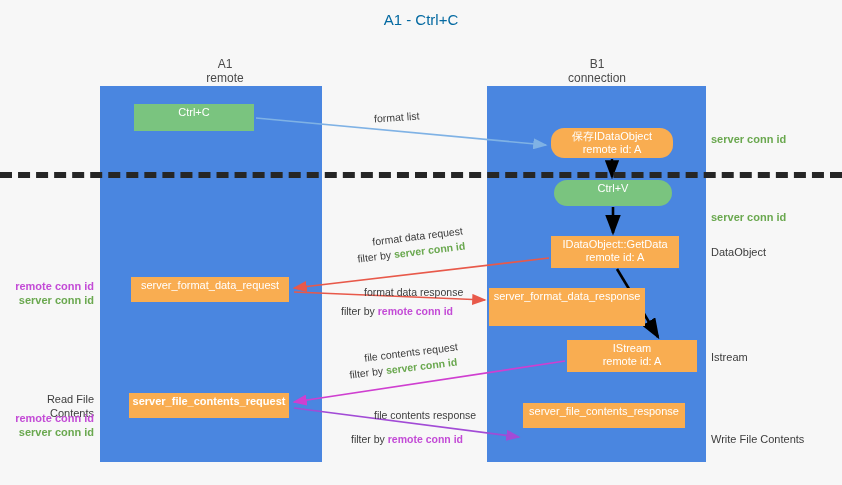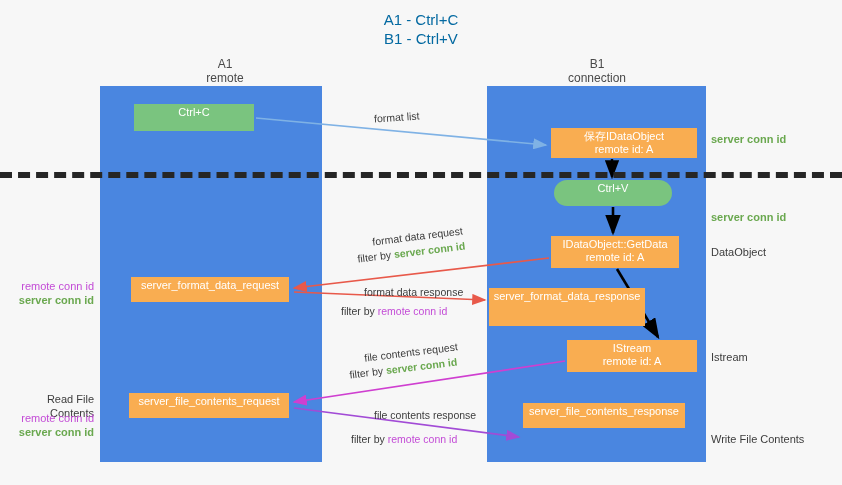--- a/index.html
+++ b/index.html
@@ -68,37 +68,37 @@
     flex-direction: column;
     align-items: center;
     justify-content: flex-start;
     padding: 2px 4px;
   }
   .node.green { background: #7ac47f; }
   .node.orange { background: #f9ad51; }
   .node .l2 { display: block; }
 
   #node-ctrlc   { left: 134px; top: 104px; width: 120px; height: 27px; }
-  #node-save    { left: 551px; top: 128px; width: 146px; height: 30px; }
+  #node-save    { left: 551px; top: 128px; width: 122px; height: 30px; border-radius: 13px; }
   #node-ctrlv   { left: 554px; top: 180px; width: 118px; height: 26px; border-radius: 13px; }
   #node-getdata { left: 551px; top: 236px; width: 128px; height: 32px; }
   #node-istream { left: 567px; top: 340px; width: 130px; height: 32px; }
 
   #node-fmt-req  { left: 131px; top: 277px; width: 158px; height: 25px; }
   #node-fmt-resp { left: 489px; top: 288px; width: 156px; height: 38px; }
-  #node-file-req { left: 129px; top: 393px; width: 160px; height: 25px; }
+  #node-file-req { left: 129px; top: 393px; width: 160px; height: 25px; font-weight: bold; }
   #node-file-resp{ left: 523px; top: 403px; width: 162px; height: 25px; }
 
   
   .side-label {
     font-size: 11px;
     line-height: 14px;
   }
   .green-txt { color: #6aa84f; font-weight: bold; }
-  .magenta-txt { color: #c34bd6; font-weight: normal; }
+  .magenta-txt { color: #c34bd6; font-weight: bold; }
   .plain-txt { color: #3c3c3c; }
 
   #right-conn-1 { left: 711px; top: 132px; }
   #right-conn-2 { left: 711px; top: 210px; }
   #right-dataobject { left: 711px; top: 245px; }
   #right-istream { left: 711px; top: 350px; }
   #right-writefile { left: 711px; top: 432px; }
 
   #left-conn-1 { left: 10px; top: 279px; text-align: right; width: 84px; }
   #left-read { left: 8px; top: 392px; width: 86px; text-align: right; }
@@ -133,21 +133,20 @@
     pointer-events: none;
   }
 </style>
 </head>
 <body>
 
 <div id="stage">
 
   <div id="title" class="abs">
     <div>A1 - Ctrl+C</div>
-    <div>B1 - Ctrl+V</div>
   </div>
 
   <div id="header-a1" class="abs col-header">
     <div>A1</div>
     <div>remote</div>
   </div>
   <div id="header-b1" class="abs col-header">
     <div>B1</div>
     <div>connection</div>
   </div>

